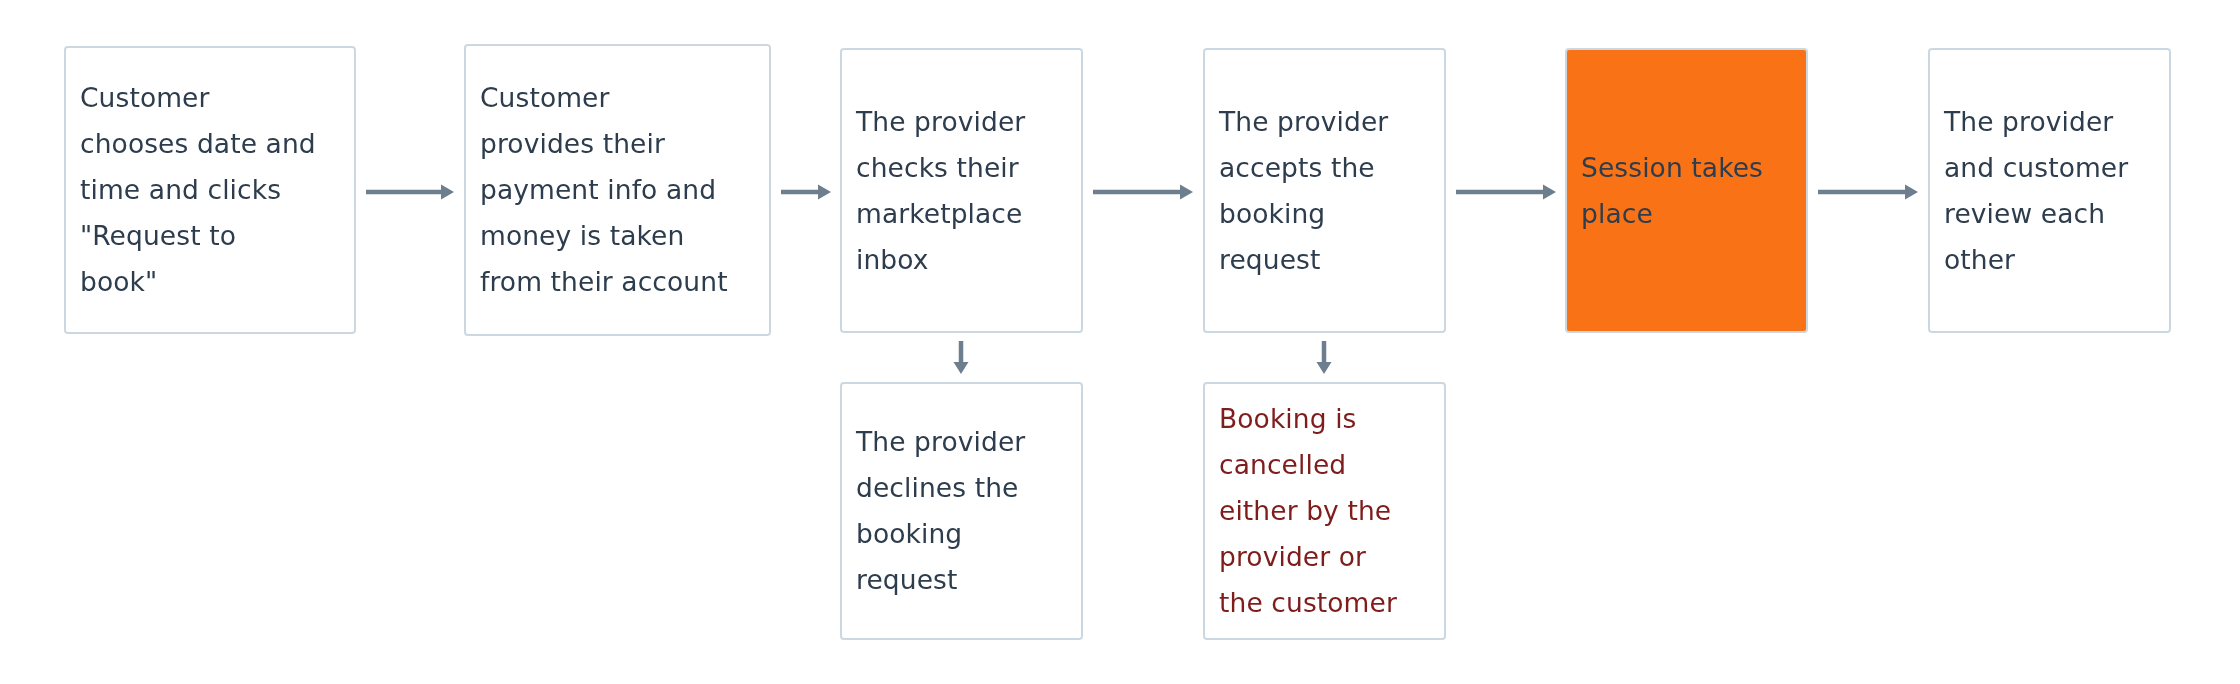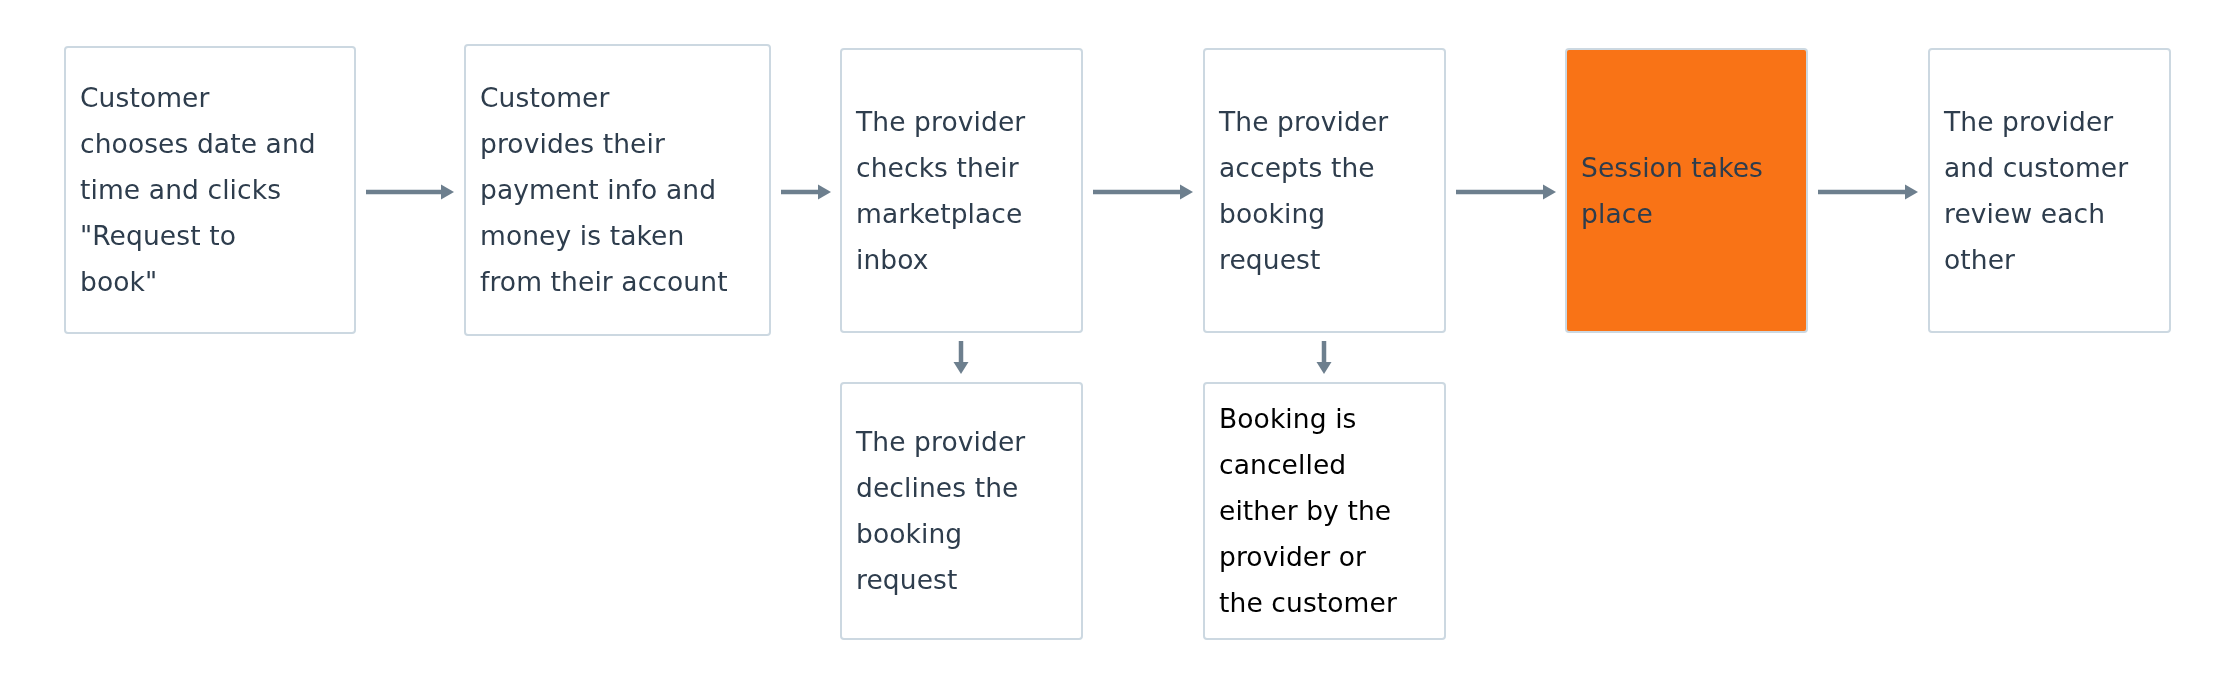--- a/index.html
+++ b/index.html
@@ -92,21 +92,21 @@
 review each
 other</div>
     </div>
     <div class="node" style="left: 840px; top: 382px; width: 243px; height: 258px; border-color: rgb(204, 216, 225); background: rgb(255, 255, 255);">
       <div class="node-label" style="color: rgb(46, 61, 77);">The provider
 declines the
 booking
 request</div>
     </div>
     <div class="node" style="left: 1203px; top: 382px; width: 243px; height: 258px; border-color: rgb(204, 216, 225); background: rgb(255, 255, 255);">
-      <div class="node-label" style="color: #000000;">Booking is
+      <div class="node-label" style="color: #7f1d1d;">Booking is
 cancelled
 either by the
 provider or
 the customer</div>
     </div>
     <div class="arrow-h" style="left: 366px; top: 181px; width: 88px;">
       <svg width="88" height="22" viewBox="0 0 88 22">
         <line x1="0" y1="11" x2="77" y2="11" stroke="#6d7f8e" stroke-width="4.5"></line>
         <polygon points="75,3.5 88,11 75,18.5" fill="#6d7f8e"></polygon>
       </svg>

